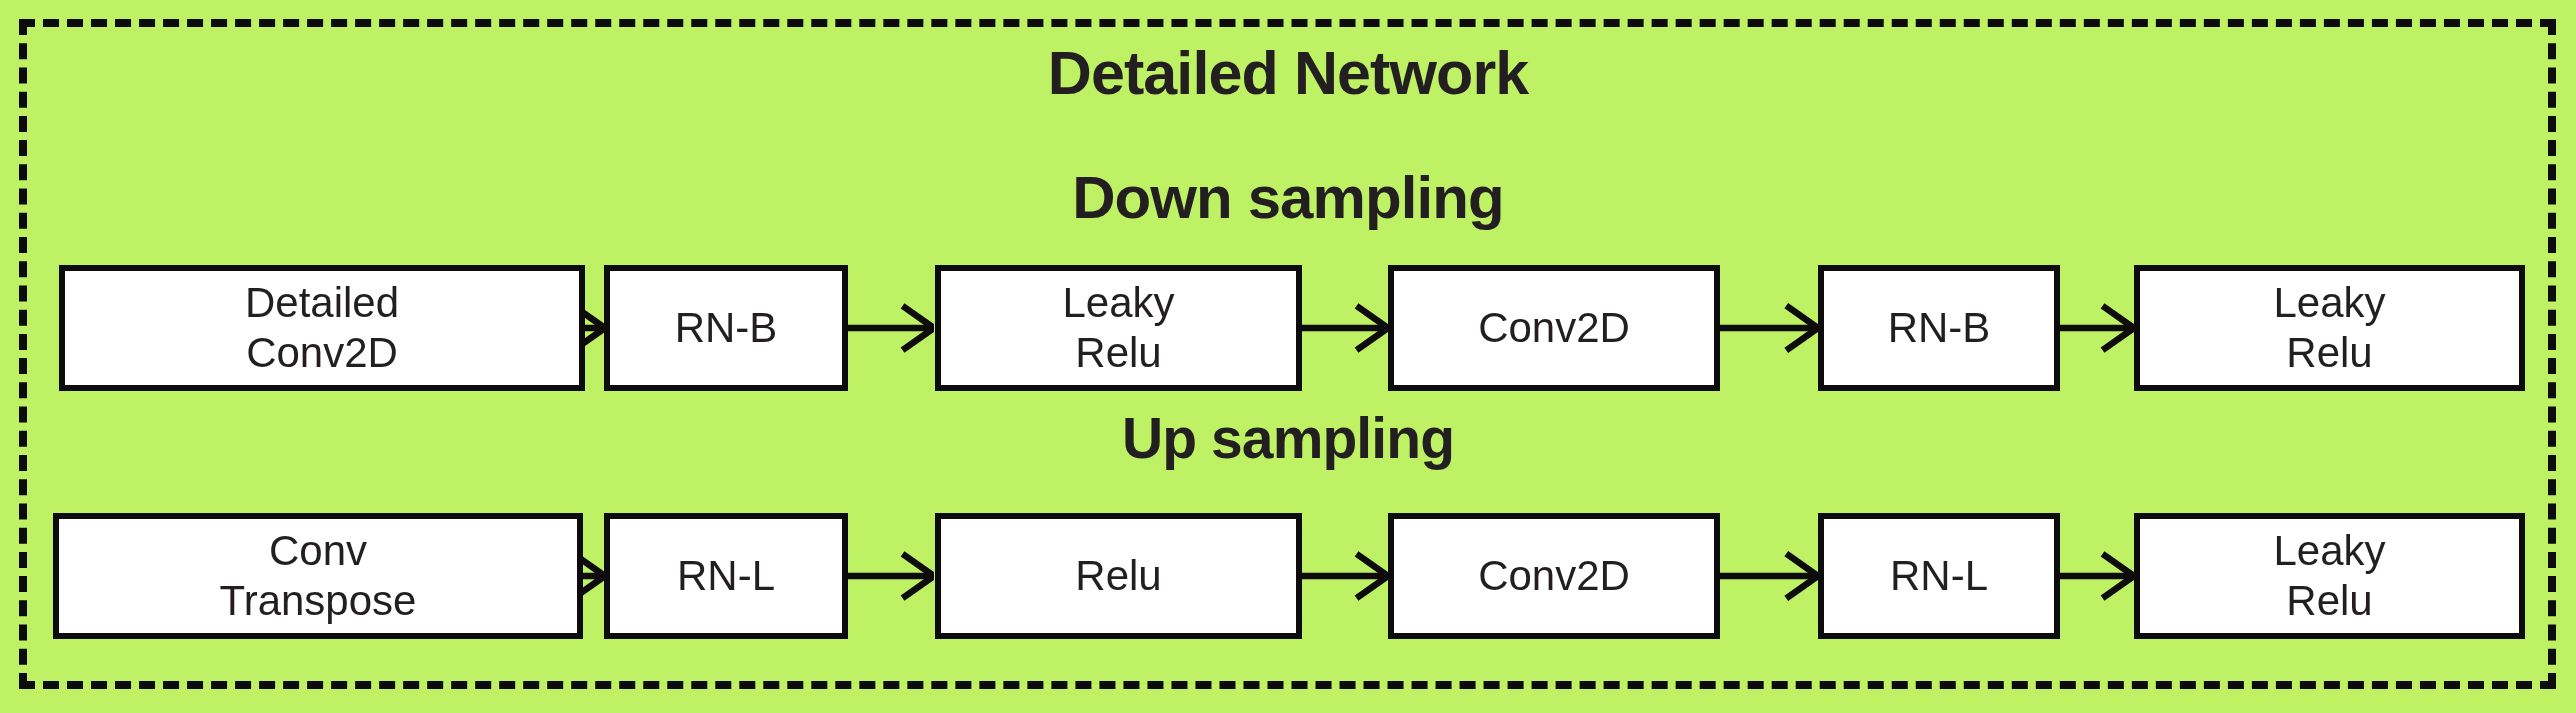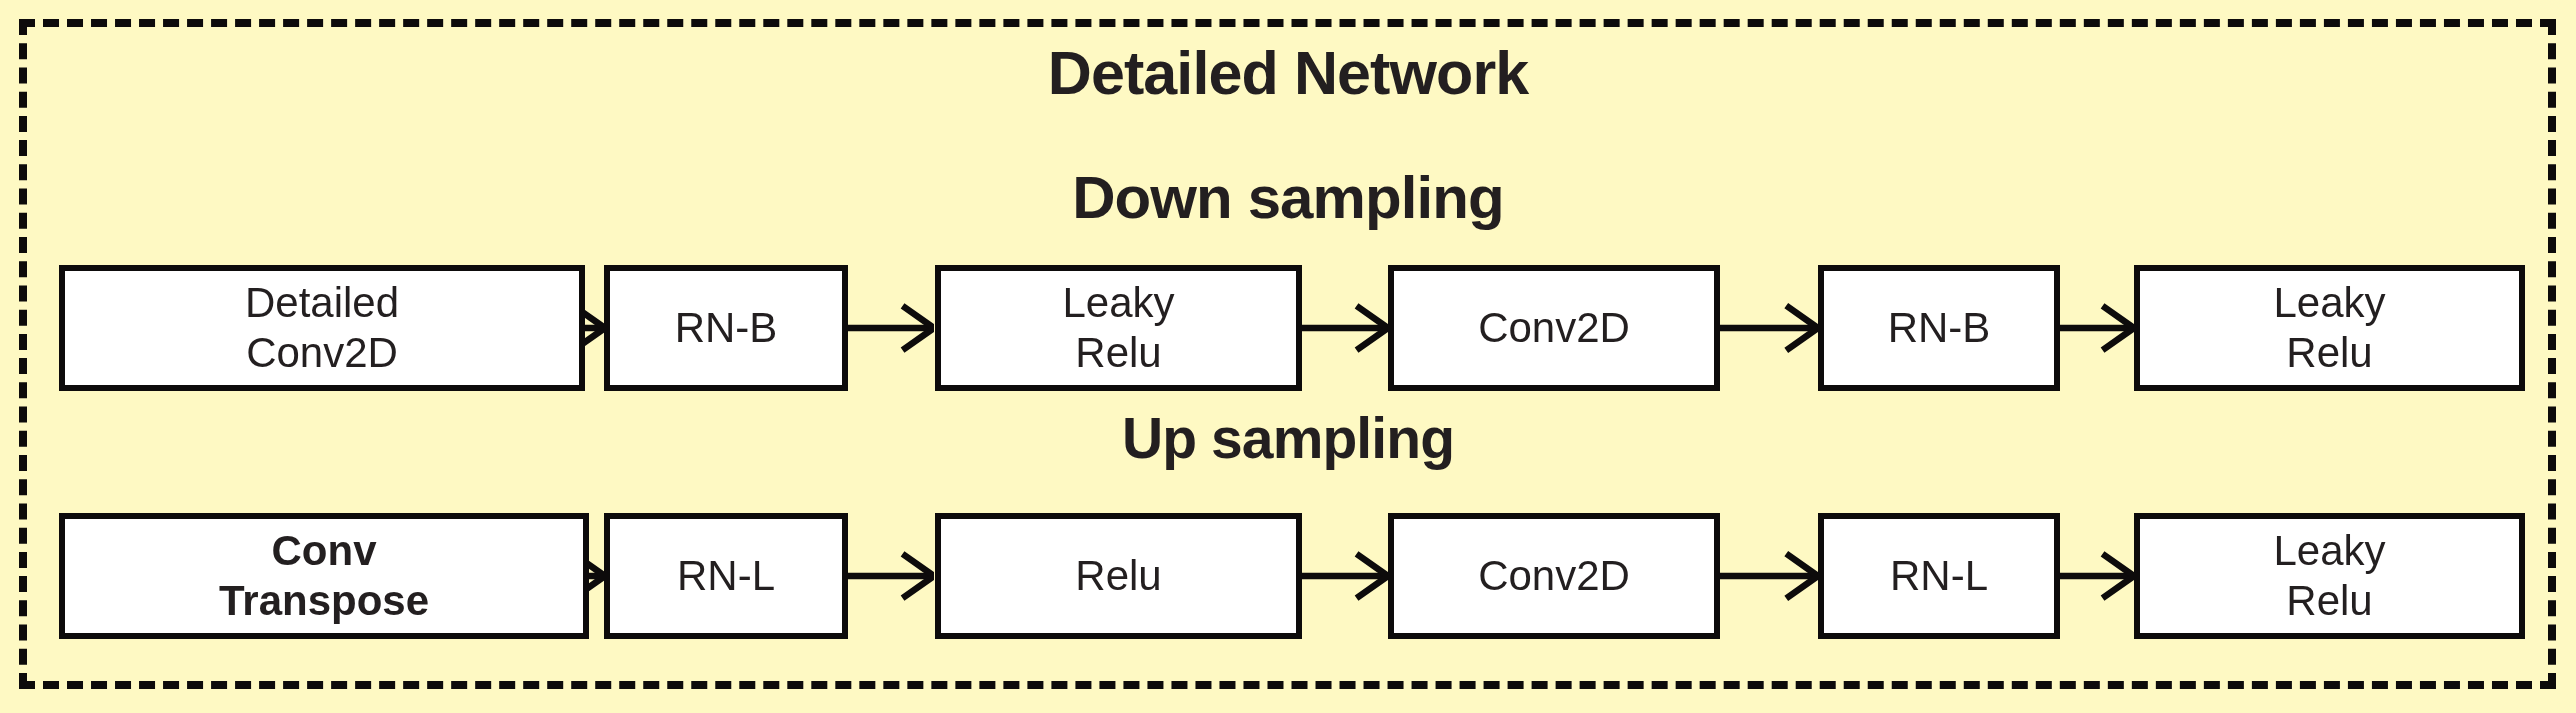--- a/index.html
+++ b/index.html
@@ -7,21 +7,21 @@
     padding: 0;
     background: #ffffff;
   }
   body {
     font-family: "Liberation Sans", sans-serif;
   }
   #canvas {
     position: relative;
     width: 2576px;
     height: 713px;
-    background: #fef9c3;
+    background: #bef264;
     overflow: hidden;
   }
   
   #dashed-frame {
     position: absolute;
     left: 18.6px;
     top: 18.6px;
     width: 2537px;
     height: 670px;
     box-sizing: border-box;
@@ -176,21 +176,21 @@
           <line x1="0" y1="67.5" x2="105" y2="67.5" stroke="#0d0b0b" stroke-width="7"></line>
           <polyline points="71,43.5 105,67.5 71,91.5" fill="none" stroke="#0d0b0b" stroke-width="7" stroke-linecap="butt" stroke-linejoin="miter"></polyline>
         </svg>
       </div>
       <div class="arrow" style="left: 2060px; width: 74px;">
         <svg width="74" height="126" viewBox="0 0 80 135">
           <line x1="0" y1="67.5" x2="80" y2="67.5" stroke="#0d0b0b" stroke-width="7"></line>
           <polyline points="46,43.5 80,67.5 46,91.5" fill="none" stroke="#0d0b0b" stroke-width="7" stroke-linecap="butt" stroke-linejoin="miter"></polyline>
         </svg>
       </div>
-      <div class="block" style="left: 59px; width: 530px; font-weight: bold;"><span class="block-label">Conv
+      <div class="block" style="left: 53px; width: 530px;"><span class="block-label">Conv
 Transpose</span></div>
       <div class="block" style="left: 604px; width: 244px;"><span class="block-label">RN-L</span></div>
       <div class="block" style="left: 935px; width: 367px;"><span class="block-label">Relu</span></div>
       <div class="block" style="left: 1388px; width: 332px;"><span class="block-label">Conv2D</span></div>
       <div class="block" style="left: 1818px; width: 242px;"><span class="block-label">RN-L</span></div>
       <div class="block" style="left: 2134px; width: 391px;"><span class="block-label">Leaky
 Relu</span></div>
     </div>
 
 </div>

